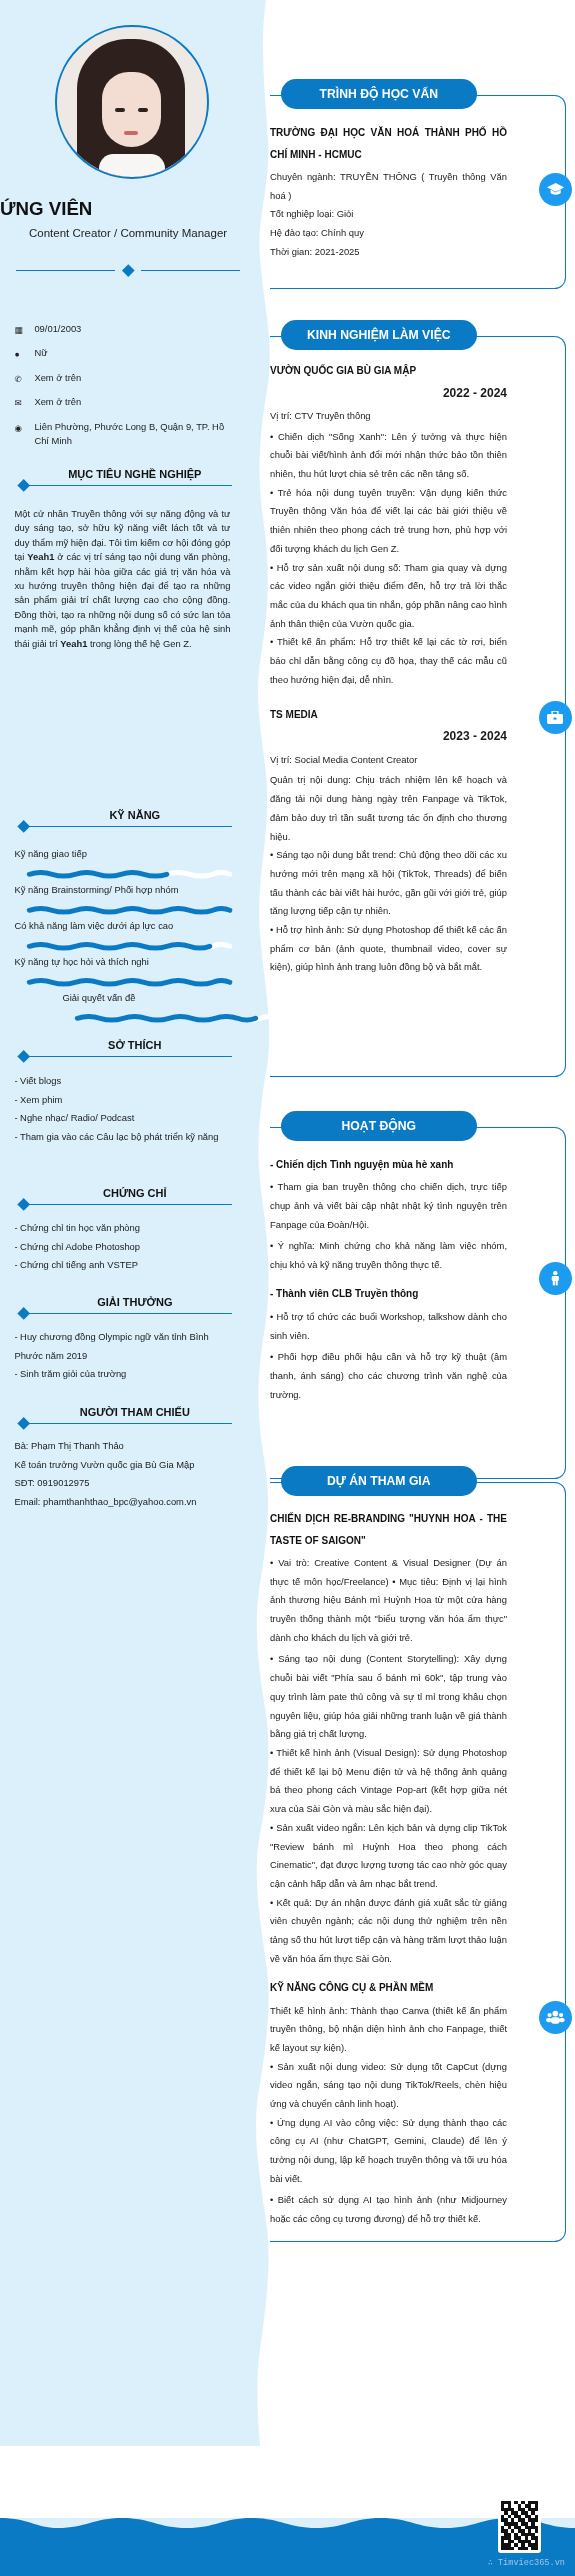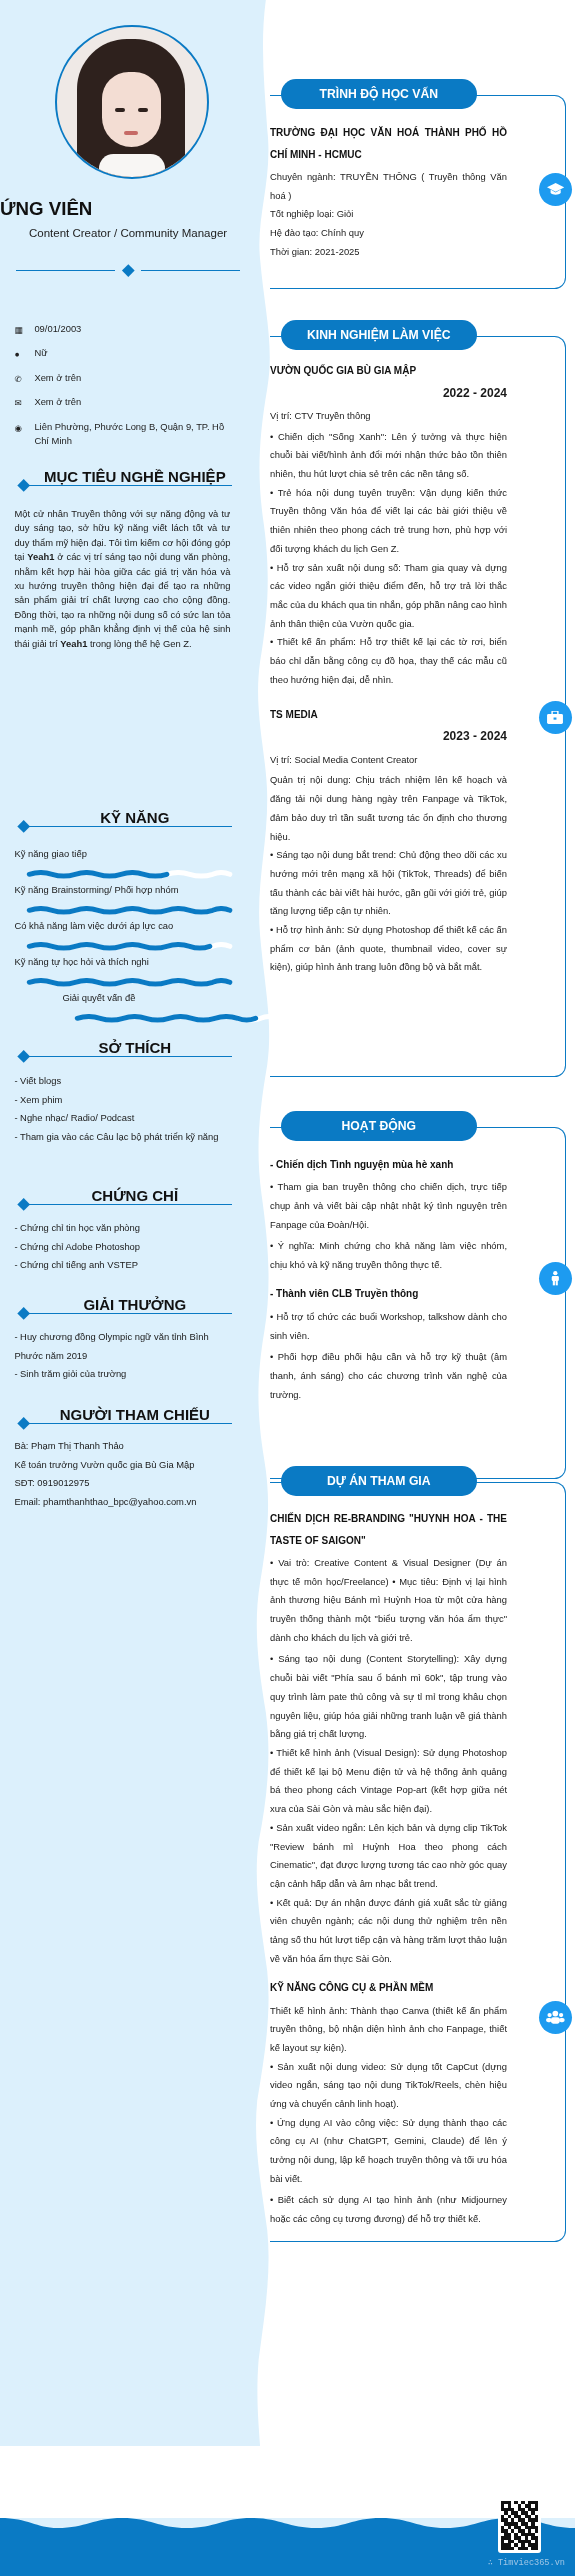--- a/index.html
+++ b/index.html
@@ -30,21 +30,21 @@
   .title-divider .l { position: absolute; left: 0; top: 3.6px; width: 99px; height: 1.4px; background: #0a7ac4; }
   .title-divider .r { position: absolute; left: 125px; top: 3.6px; width: 99px; height: 1.4px; background: #0a7ac4; }
   .title-divider .d { position: absolute; left: 108px; top: 0; width: 8.6px; height: 8.6px; background: #0a7ac4; transform: rotate(45deg); }
 
   .info { position: absolute; left: 14.4px; top: 322px; width: 216px; }
   .info-row { display: flex; align-items: flex-start; margin-bottom: 9.4px; font-size: 9.4px; line-height: 14.4px; color: #222; }
   .info-row .ic { width: 20px; flex: 0 0 20px; font-size: 8.6px; color: #222; padding-top: 0.7px; }
   .info-row .tx { flex: 1; }
 
   .sb-head { position: absolute; left: 16px; width: 216px; height: 21.6px; }
-  .sb-head .t { position: absolute; left: 0; right: 0; top: 0; text-align: center; font-size: 15px; font-weight: 700; color: #111; padding-left: 21.6px; }
+  .sb-head .t { position: absolute; left: 0; right: 0; top: 0; text-align: center; font-size: 11px; font-weight: 700; color: #111; padding-left: 21.6px; }
   .sb-head .line { position: absolute; left: 7.2px; right: 0; top: 16.5px; height: 1.4px; background: #0a7ac4; }
   .sb-head .dm { position: absolute; left: 2.9px; top: 13px; width: 9.4px; height: 9.4px; background: #0a7ac4; transform: rotate(45deg); }
 
   .sb-text { position: absolute; left: 14.4px; width: 216px; font-size: 9.4px; line-height: 14.4px; text-align: justify; color: #1a1a1a; }
   .sb-list { position: absolute; left: 14.4px; width: 216px; font-size: 9.4px; line-height: 18.7px; color: #1a1a1a; }
 
   .skill { position: absolute; left: 14.4px; width: 216px; }
   .skill .lbl { font-size: 9.4px; line-height: 13px; color: #1a1a1a; }
   .skill svg { display: block; margin-top: 10px; margin-left: 11.5px; }
 

